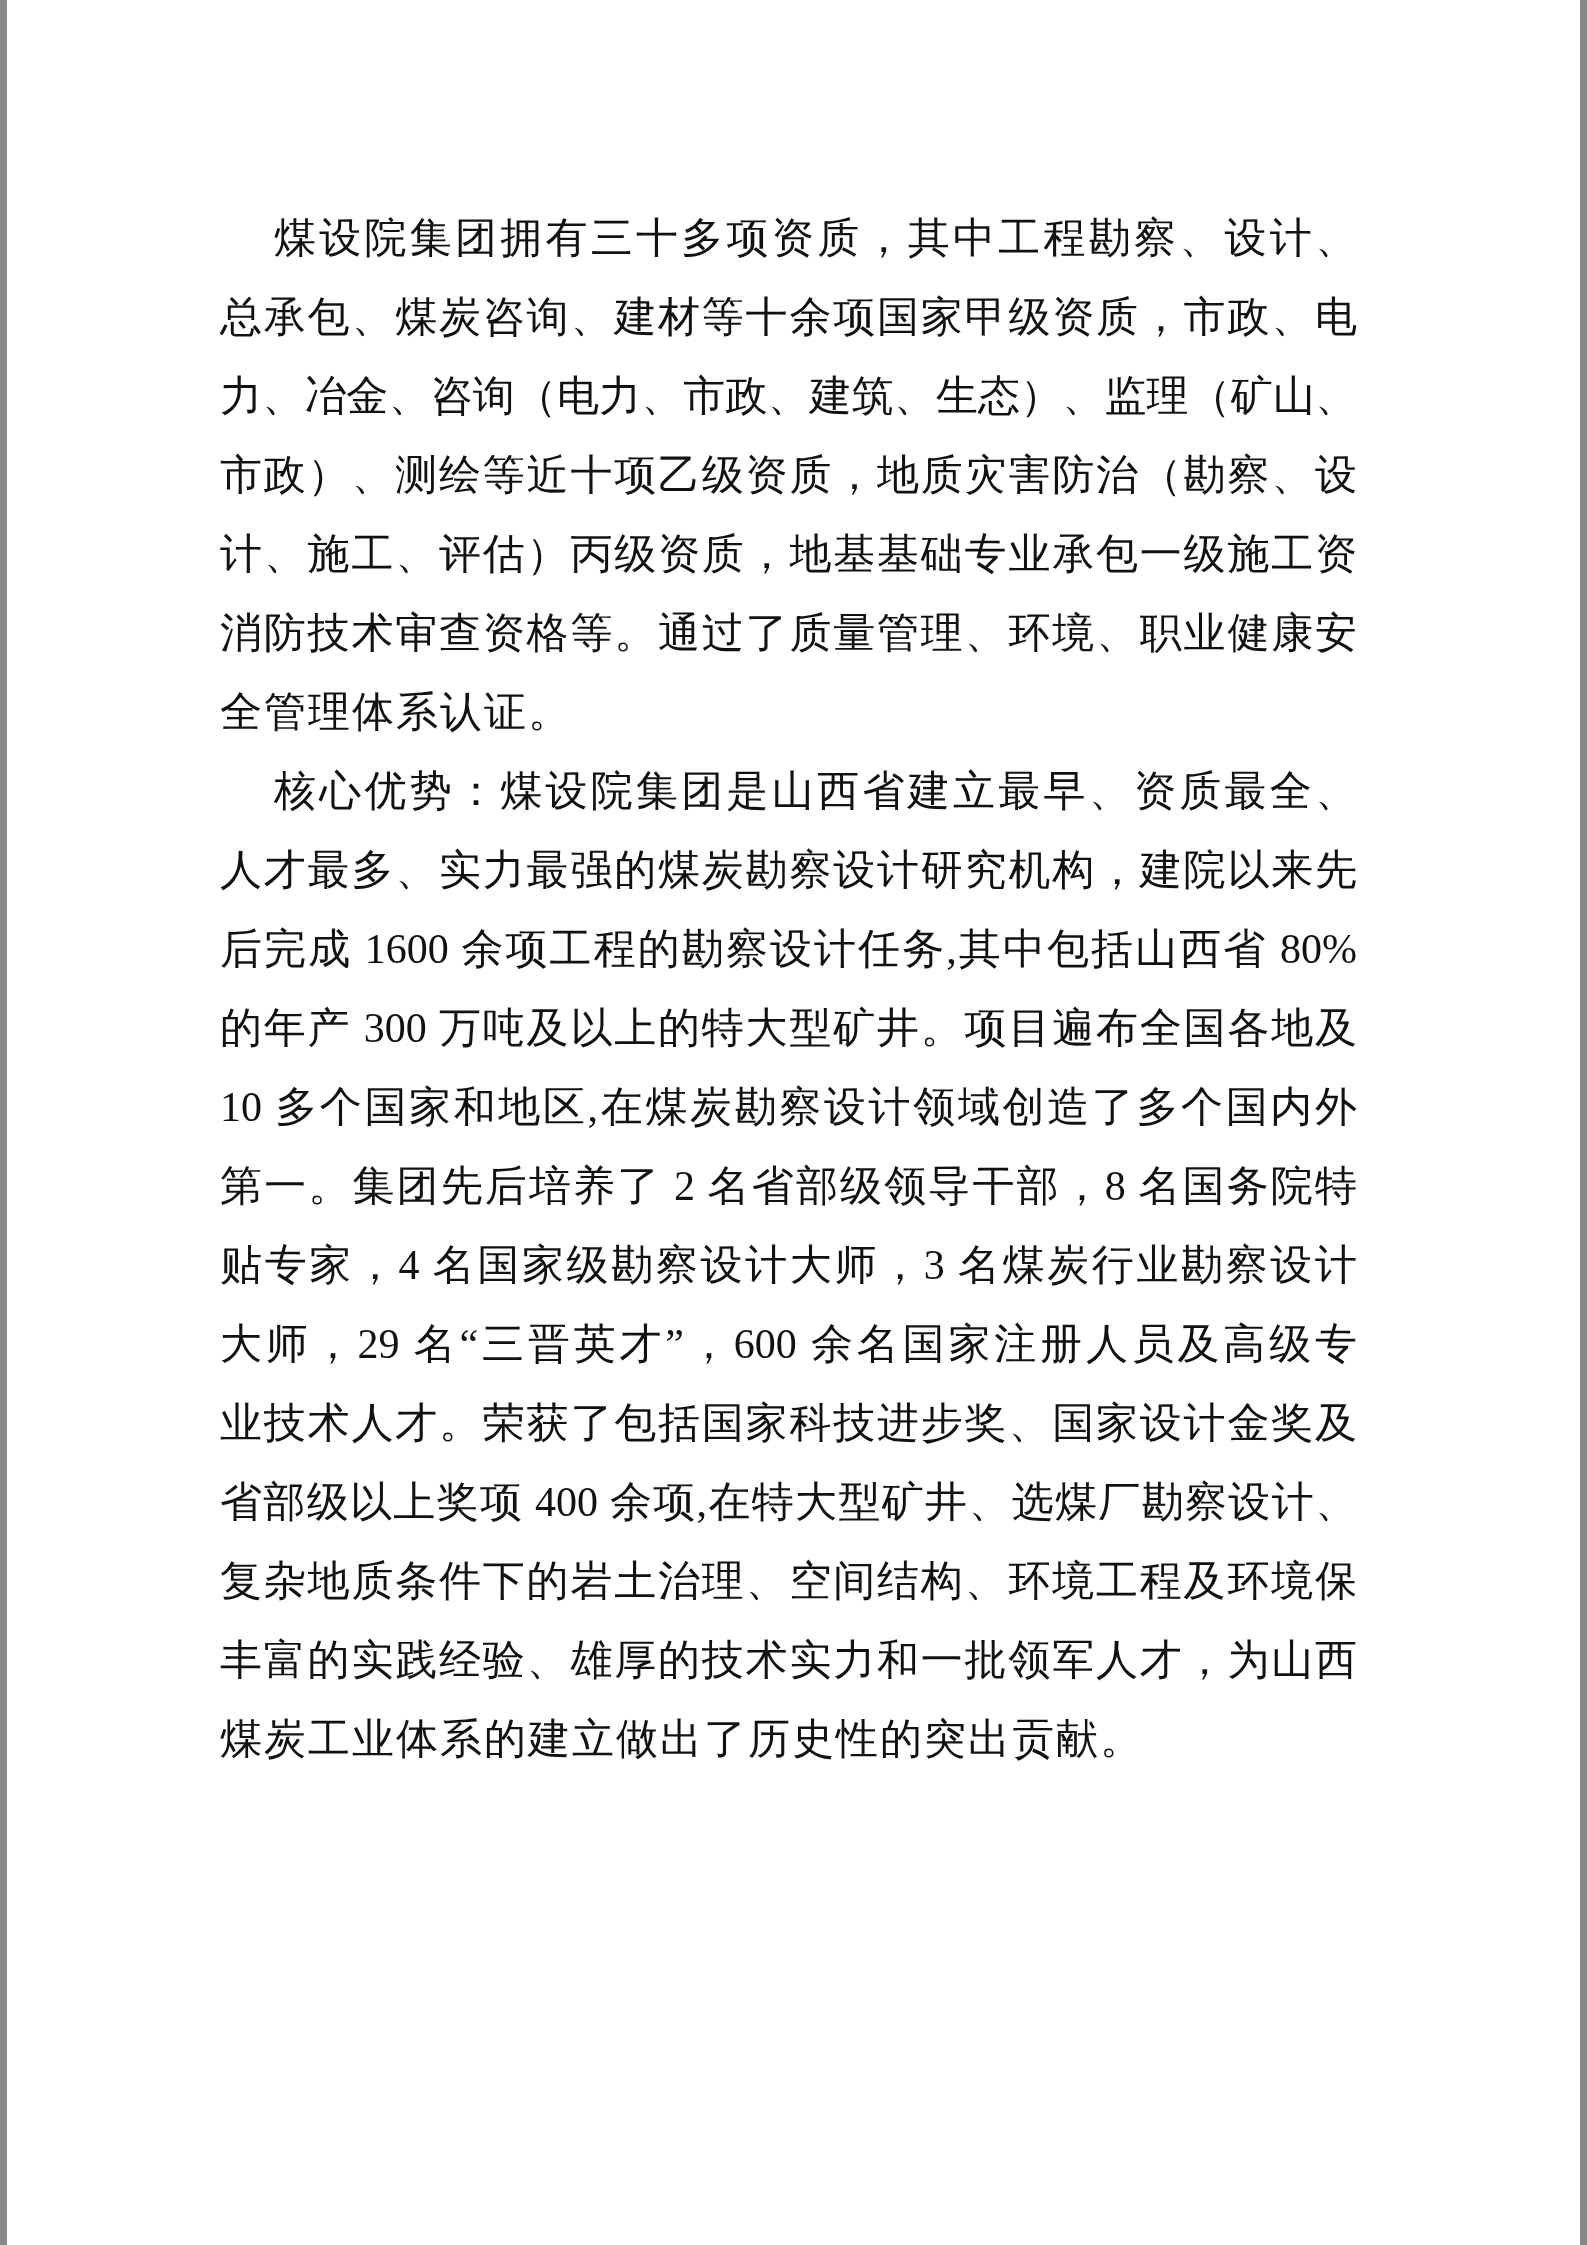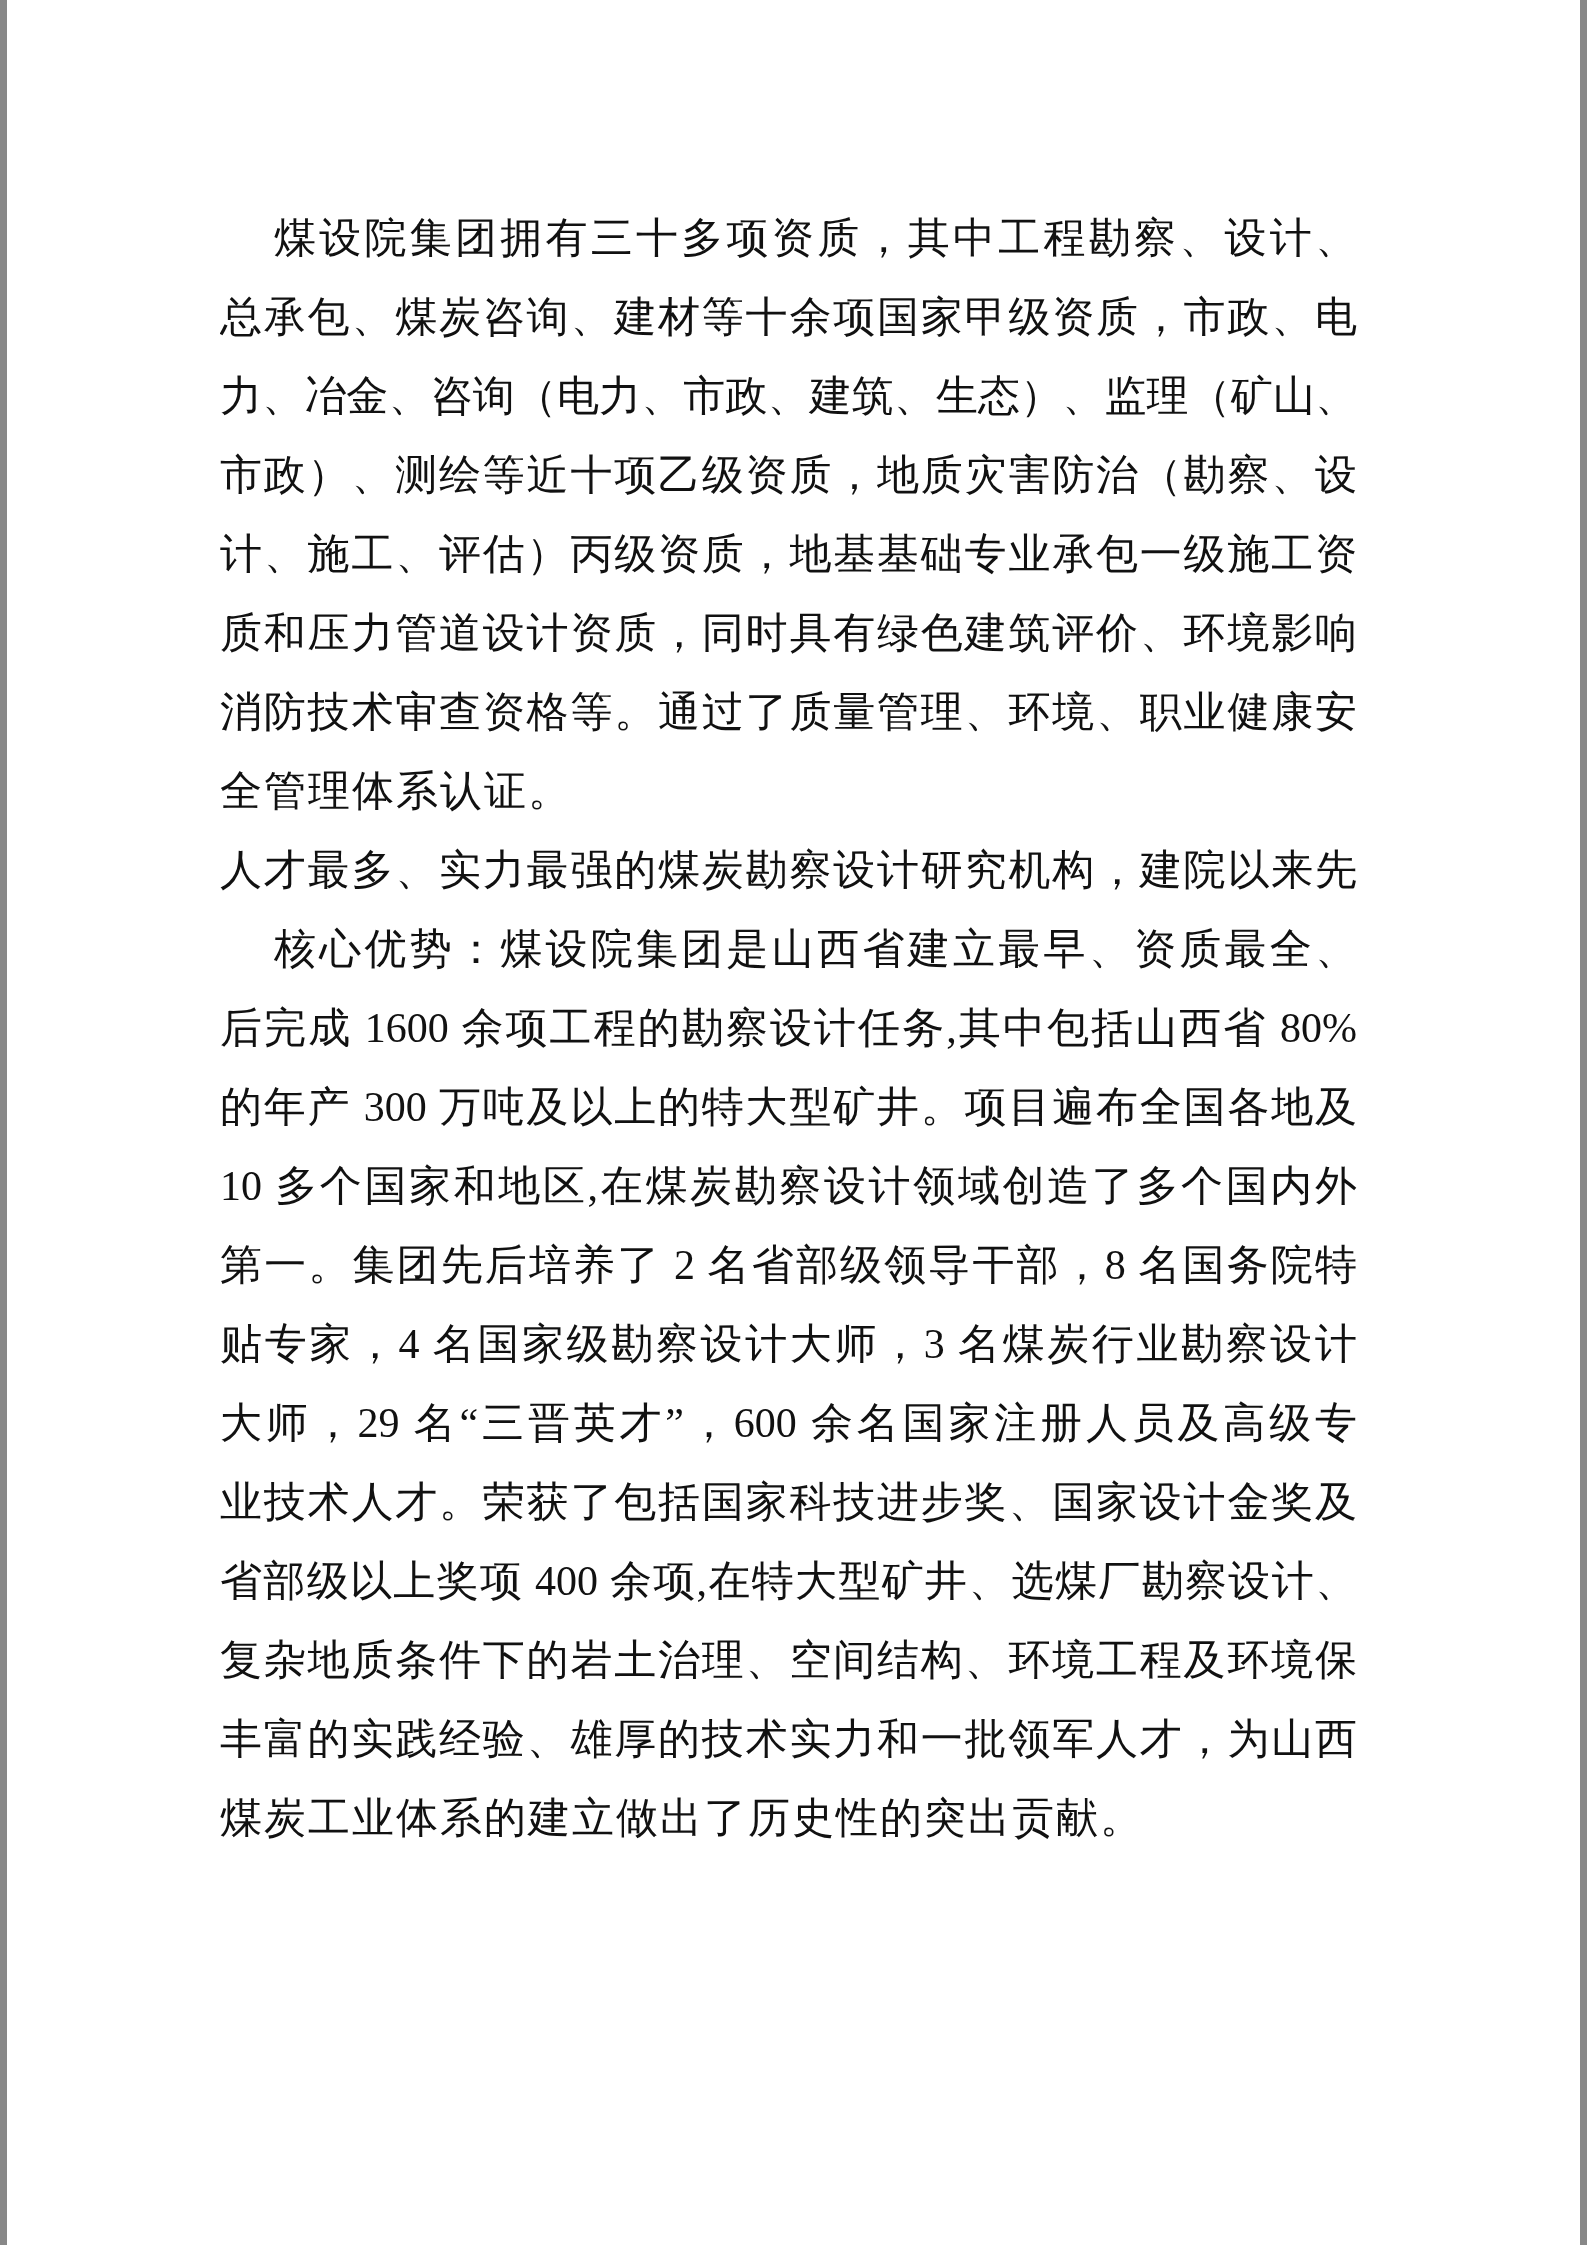--- a/index.html
+++ b/index.html
@@ -41,27 +41,26 @@
 <body>
 
 <div class="page">
   <div class="text-block" id="document-body">
       <div class="paragraph">
         <div class="line line-first">煤设院集团拥有三十多项资质，其中工程勘察、设计、</div>
         <div class="line">总承包、煤炭咨询、建材等十余项国家甲级资质，市政、电</div>
         <div class="line">力、冶金、咨询（电力、市政、建筑、生态）、监理（矿山、</div>
         <div class="line">市政）、测绘等近十项乙级资质，地质灾害防治（勘察、设</div>
         <div class="line">计、施工、评估）丙级资质，地基基础专业承包一级施工资</div>
-        <div class="line">质和压力管道设计资质，同时具有绿色建筑评价、环境影响</div>
         <div class="line">消防技术审查资格等。通过了质量管理、环境、职业健康安</div>
         <div class="line line-end">全管理体系认证。</div>
       </div>
       <div class="paragraph">
+        <div class="line line-first">核心优势：煤设院集团是山西省建立最早、资质最全、</div>
         <div class="line">人才最多、实力最强的煤炭勘察设计研究机构，建院以来先</div>
-        <div class="line line-first">核心优势：煤设院集团是山西省建立最早、资质最全、</div>
         <div class="line">后完成 1600 余项工程的勘察设计任务,其中包括山西省 80%</div>
         <div class="line">的年产 300 万吨及以上的特大型矿井。项目遍布全国各地及</div>
         <div class="line">10 多个国家和地区,在煤炭勘察设计领域创造了多个国内外</div>
         <div class="line">第一。集团先后培养了 2 名省部级领导干部，8 名国务院特</div>
         <div class="line">贴专家，4 名国家级勘察设计大师，3 名煤炭行业勘察设计</div>
         <div class="line">大师，29 名“三晋英才”，600 余名国家注册人员及高级专</div>
         <div class="line">业技术人才。荣获了包括国家科技进步奖、国家设计金奖及</div>
         <div class="line">省部级以上奖项 400 余项,在特大型矿井、选煤厂勘察设计、</div>
         <div class="line">复杂地质条件下的岩土治理、空间结构、环境工程及环境保</div>
         <div class="line">丰富的实践经验、雄厚的技术实力和一批领军人才，为山西</div>

